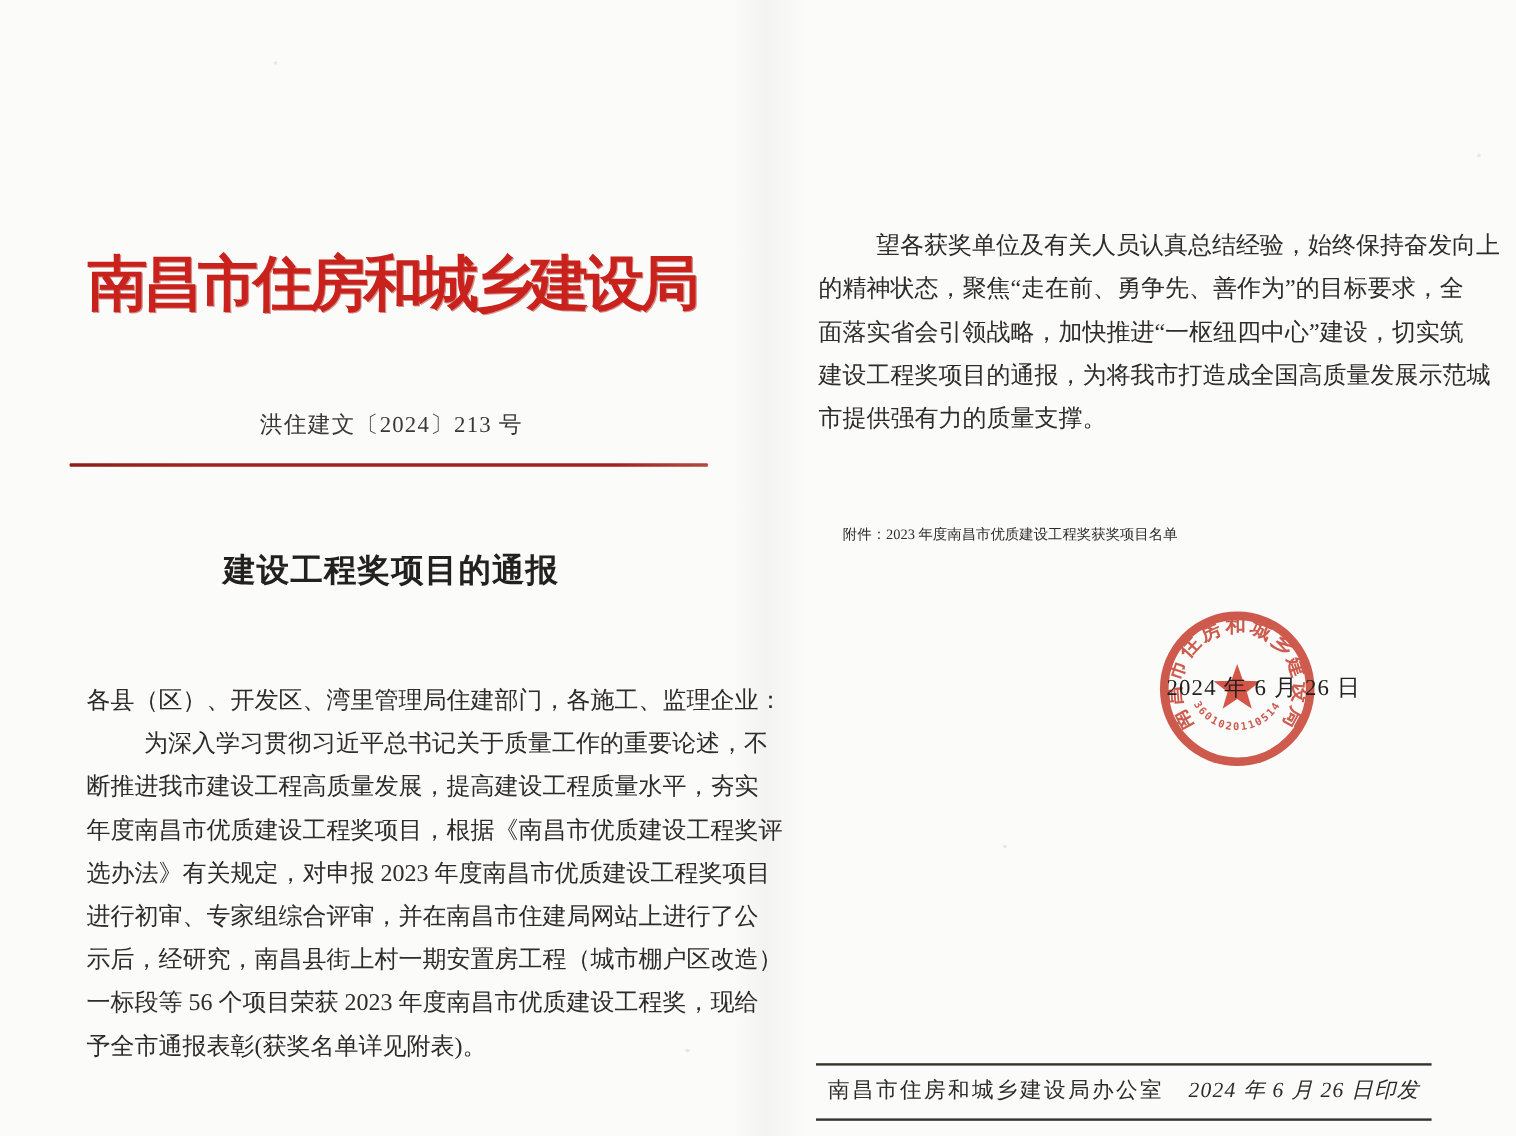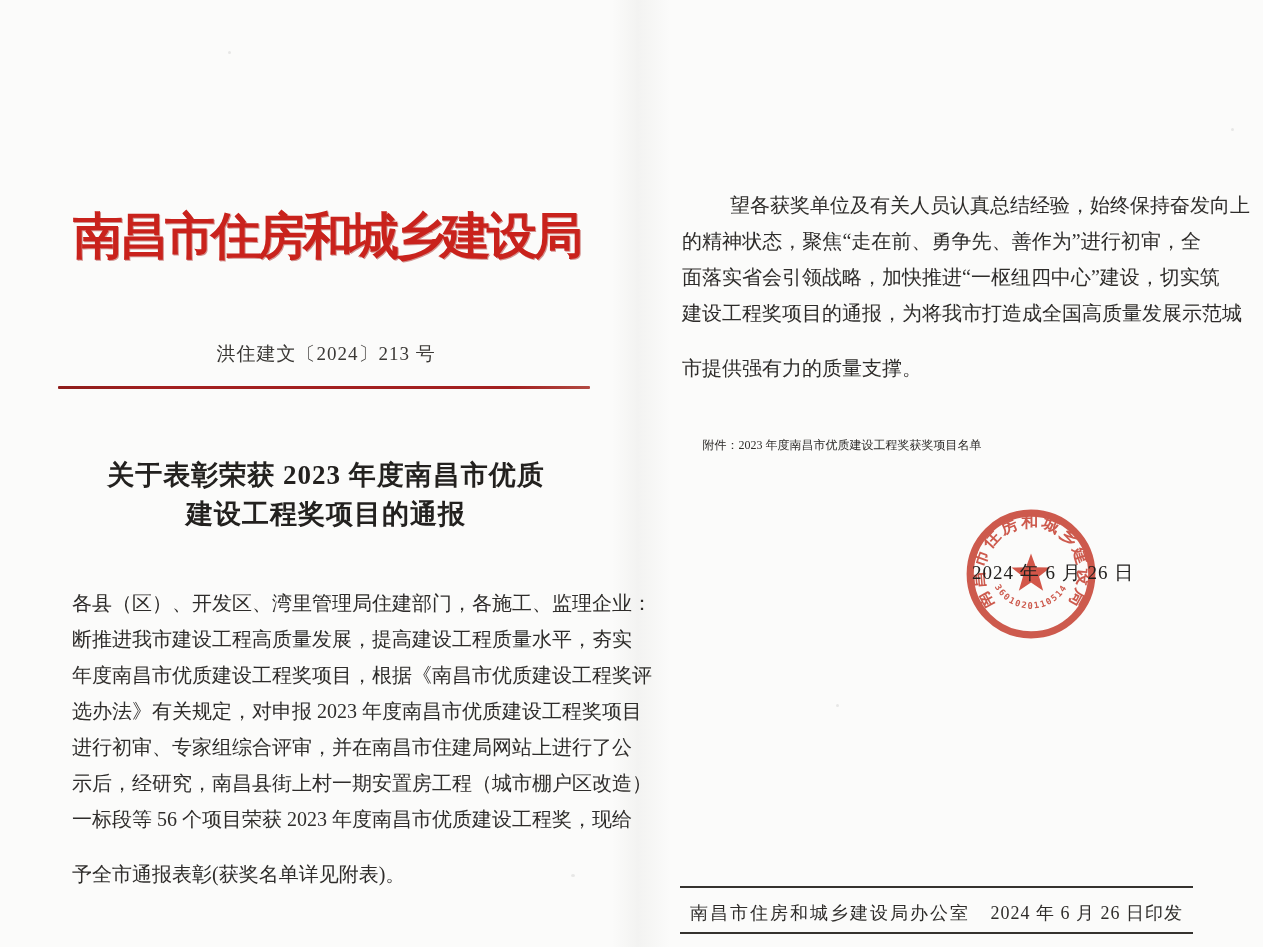--- a/index.html
+++ b/index.html
@@ -42,82 +42,82 @@
     position: absolute; left: 60px; top: 456px; width: 532px;
     text-align: center; font-size: 27px; font-weight: bold;
     line-height: 39px; color: #23211f; letter-spacing: 1px;
   }
   .body-col { position: absolute; font-size: 20px; color: #2e2c2a; }
   .body-col .bline {
     height: 36px; line-height: 36px; width: 100%;
     white-space: nowrap;
     text-align: justify; text-align-last: justify;
   }
-  .body-col .bline.no-just { text-align-last: left; margin-top: 19px; }
+  .body-col .bline.no-just { text-align-last: left; }
   .body-col .bline.indent { text-indent: 2.4em; }
   #left-body  { left: 72px;  top: 566px; width: 540px; }
   #right-body { left: 682px; top: 187px; width: 519px; }
 
   
   .attachment-line {
     position: absolute; left: 682px; top: 430px; width: 519px;
     font-size: 12px; line-height: 30px; text-indent: 1.7em; color: #2e2c2a;
     white-space: nowrap;
   }
   .seal-wrap { position: absolute; left: 963px; top: 506px; width: 136px; height: 136px; opacity: 0.83; }
   .seal-date {
     position: absolute; left: 972px; top: 560px; width: 170px;
     font-size: 19px; letter-spacing: 1px; color: #23211f; white-space: nowrap;
     z-index: 5;
   }
   .footer-rule { position: absolute; left: 680px; width: 513px; height: 2px; background: #35332f; }
   .footer-row {
     position: absolute; left: 680px; top: 896px; width: 513px; height: 34px;
-    display: flex; justify-content: space-between; align-items: center;
+    display: flex; justify-content: space-between; align-items: flex-start;
     font-size: 18px; color: #2e2c2a;
   }
   .footer-row .f-left  { padding-left: 10px; letter-spacing: 2px; white-space: nowrap; }
-  .footer-row .f-right { padding-right: 10px; letter-spacing: 1px; white-space: nowrap; }
+  .footer-row .f-right { padding-right: 10px; letter-spacing: 1px; white-space: nowrap; font-style: italic; }
 </style>
 </head>
 <body>
 
 <div id="canvas">
 
   <div class="gutter-shade"></div>
   <div class="speck" style="left:228px;top:51px;width:3px;height:3px;"></div>
   <div class="speck" style="left:1231px;top:128px;width:3px;height:3px;"></div>
   <div class="speck" style="left:571px;top:874px;width:4px;height:3px;"></div>
   <div class="speck" style="left:836px;top:704px;width:3px;height:3px;"></div>
 
   <div class="agency-header">南昌市住房和城乡建设局</div>
 
   <div class="doc-number">洪住建文〔2024〕213 号</div>
 
   <div class="red-rule"></div>
 
   <div class="doc-title">
-    <div>关于表彰荣获 2023 年度南昌市优质</div>
     <div>建设工程奖项目的通报</div>
   </div>
 
   <div id="left-body" class="body-col">
     <div class="bline no-just">各县（区）、开发区、湾里管理局住建部门，各施工、监理企业：</div>
+    <div class="bline indent">为深入学习贯彻习近平总书记关于质量工作的重要论述，不</div>
     <div class="bline">断推进我市建设工程高质量发展，提高建设工程质量水平，夯实</div>
     <div class="bline">年度南昌市优质建设工程奖项目，根据《南昌市优质建设工程奖评</div>
     <div class="bline">选办法》有关规定，对申报 2023 年度南昌市优质建设工程奖项目</div>
     <div class="bline">进行初审、专家组综合评审，并在南昌市住建局网站上进行了公</div>
     <div class="bline">示后，经研究，南昌县街上村一期安置房工程（城市棚户区改造）</div>
     <div class="bline">一标段等 56 个项目荣获 2023 年度南昌市优质建设工程奖，现给</div>
     <div class="bline no-just">予全市通报表彰(获奖名单详见附表)。</div>
   </div>
 
   <div id="right-body" class="body-col">
     <div class="bline indent">望各获奖单位及有关人员认真总结经验，始终保持奋发向上</div>
-    <div class="bline">的精神状态，聚焦“走在前、勇争先、善作为”进行初审，全</div>
+    <div class="bline">的精神状态，聚焦“走在前、勇争先、善作为”的目标要求，全</div>
     <div class="bline">面落实省会引领战略，加快推进“一枢纽四中心”建设，切实筑</div>
     <div class="bline">建设工程奖项目的通报，为将我市打造成全国高质量发展示范城</div>
     <div class="bline no-just">市提供强有力的质量支撑。</div>
   </div>
 
   <div class="attachment-line">附件：2023 年度南昌市优质建设工程奖获奖项目名单</div>
 
   <div class="seal-wrap">
     <svg width="136" height="136" viewBox="0 0 132 132">
       <defs>

